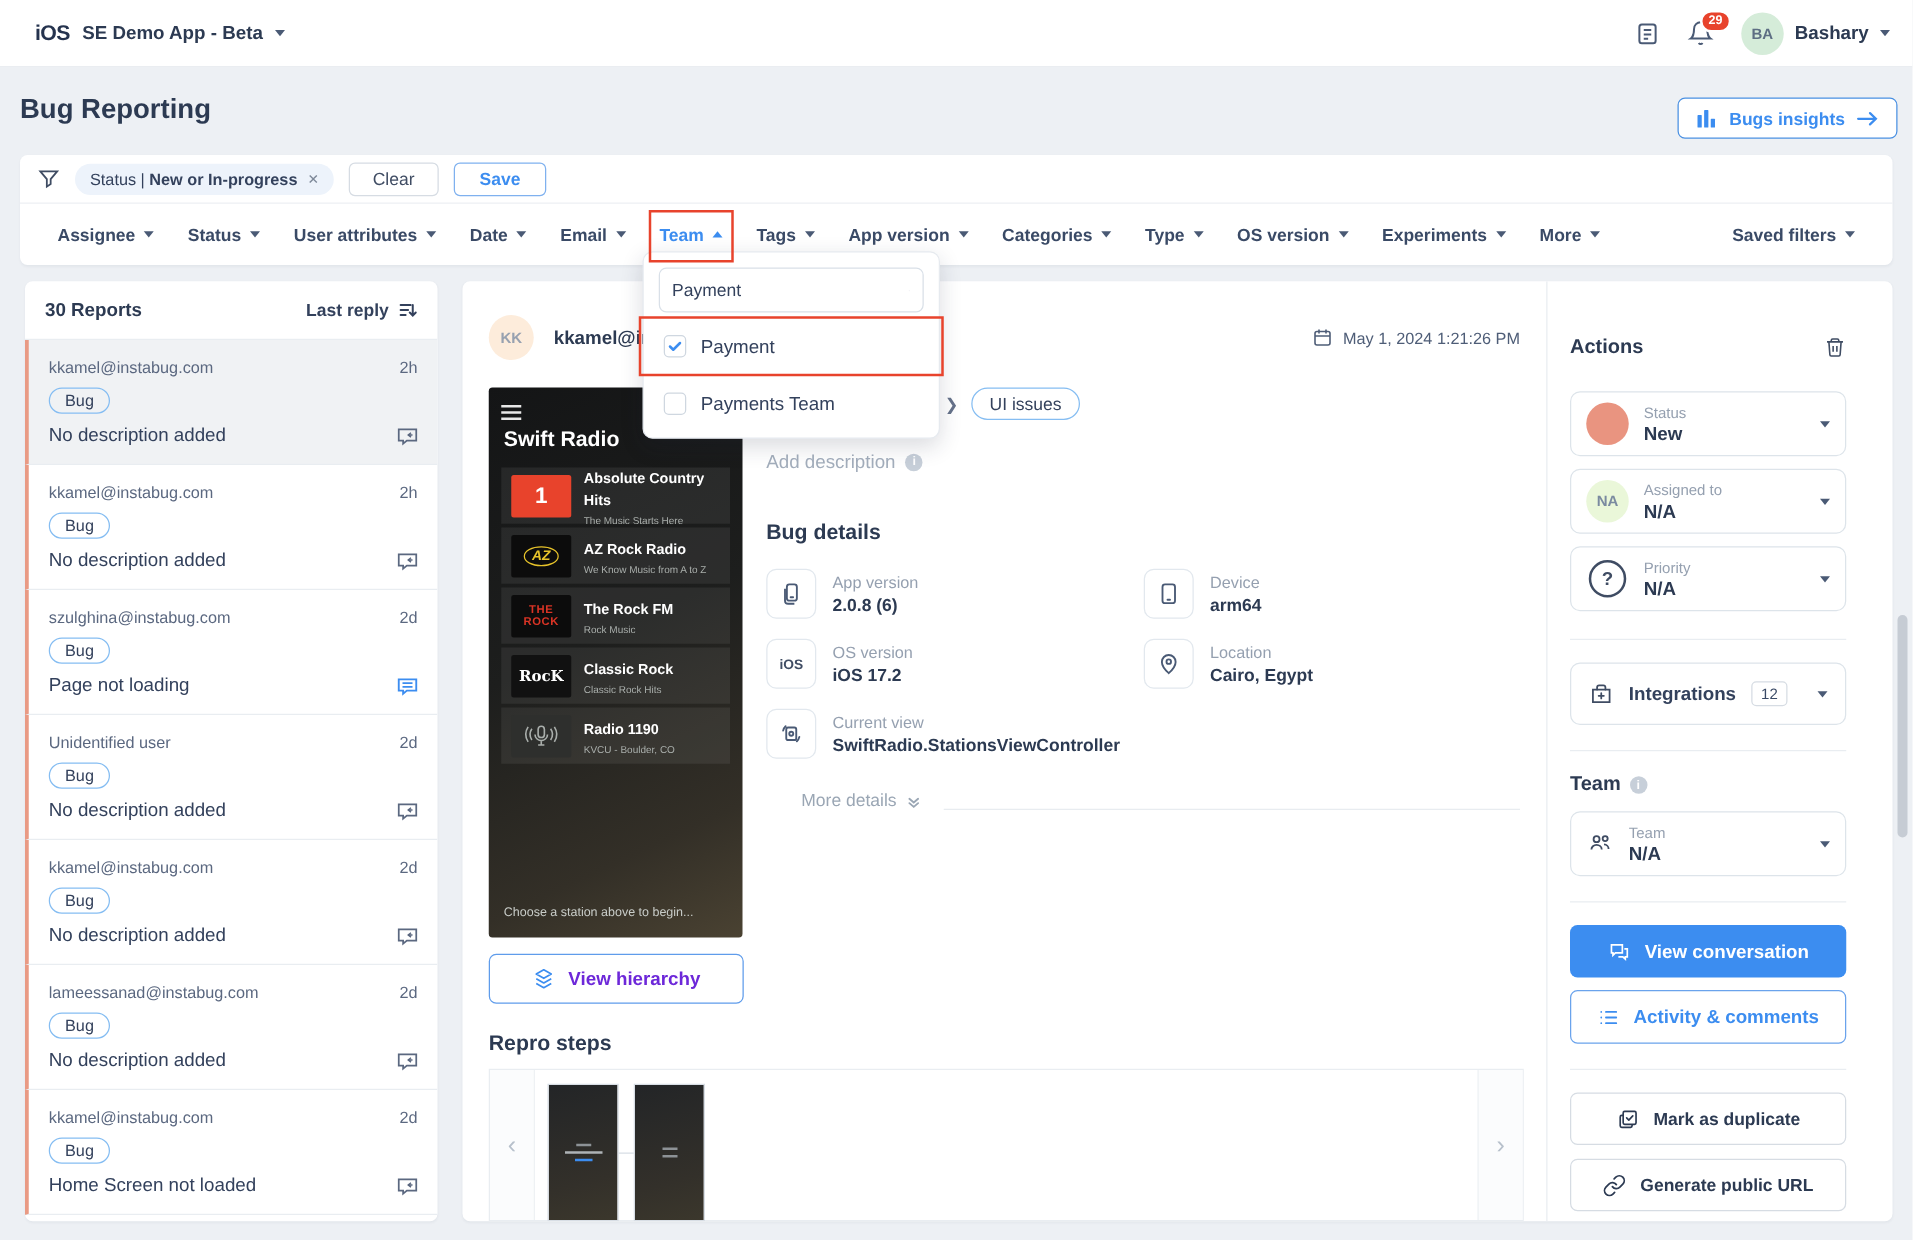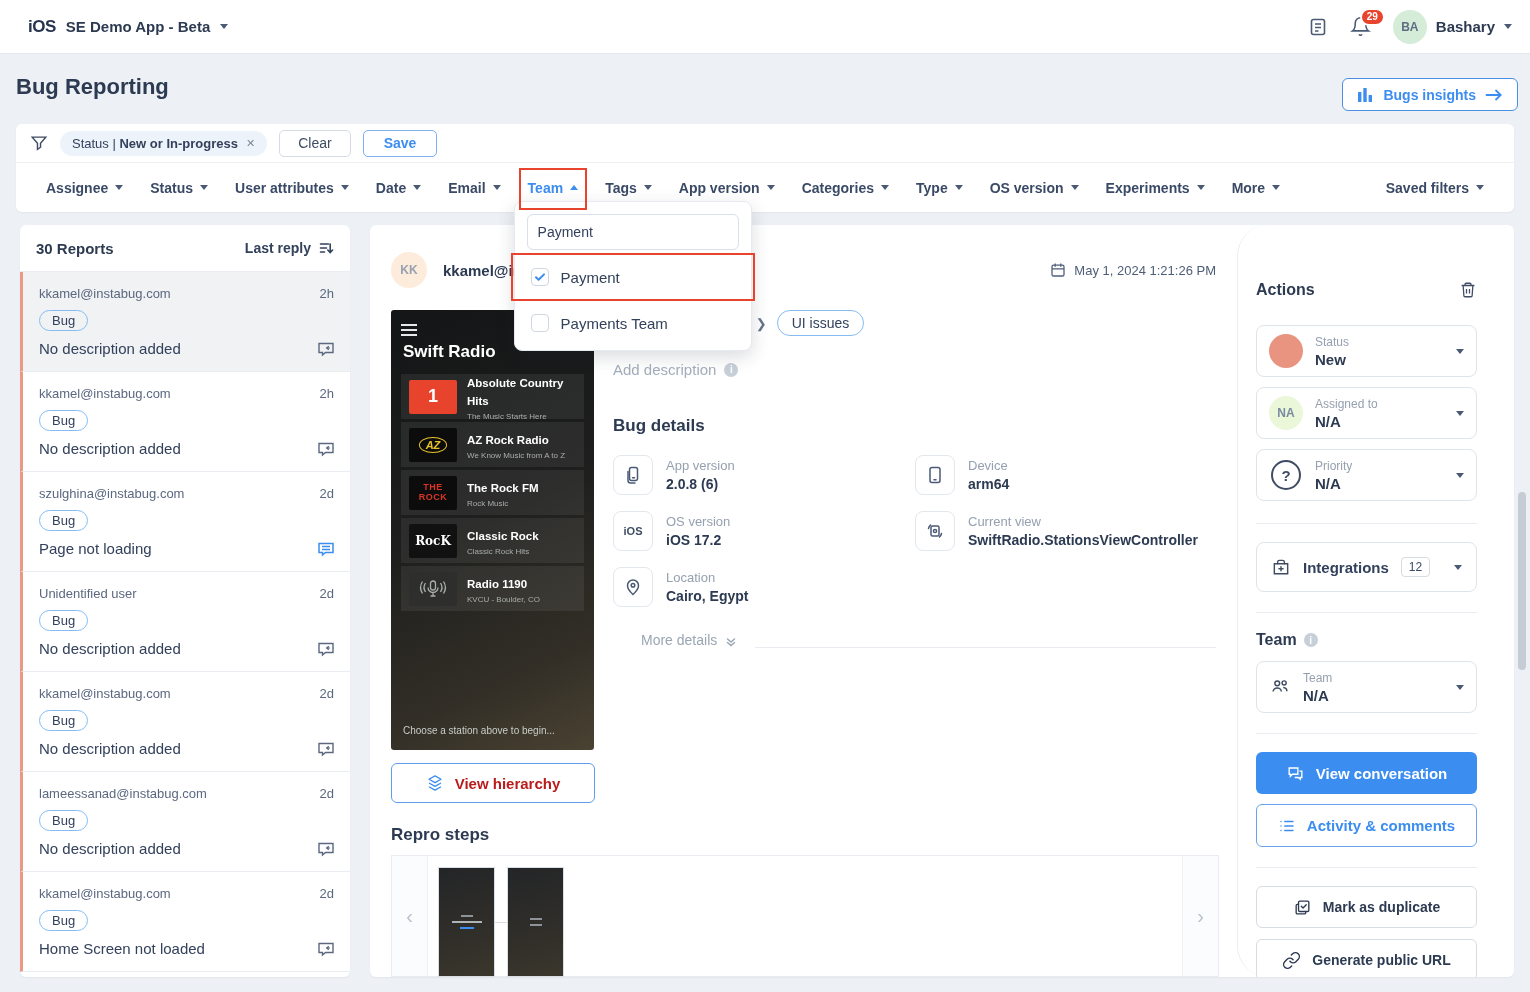--- a/index.html
+++ b/index.html
@@ -94,34 +94,34 @@
   .info-dot { width:14px; height:14px; border-radius:50%; background:#c7cfd9; color:#fff; font-size:10px; font-weight:bold; display:flex; align-items:center; justify-content:center; }
   .bd-title { margin-top:38px; font-size:17px; font-weight:bold; color:#2c3a52; }
   .bd-grid { margin-top:17px; display:grid; grid-template-columns:302px 301px; row-gap:12px; }
   .bd-cell { display:flex; align-items:center; gap:13px; height:44px; }
   .bd-icon { width:40px; height:40px; border:1px solid #e2e8ee; border-radius:8px; display:flex; align-items:center; justify-content:center; color:#4a5a75; flex:none; }
   .bd-label { font-size:13px; color:#95a0b0; }
   .bd-value { font-size:14px; font-weight:bold; color:#2c3a52; margin-top:3px; }
   .more-row { margin-top:23px; display:flex; align-items:flex-end; gap:8px; color:#9aa6b4; font-size:14px;margin-left:28px; }
   .more-row .line { flex:1; height:1px; background:#e8ecf0; margin-left:10px; }
 
-  .vh-btn { position:absolute; left:0; top:538px; width:204px; height:40px; border:1px solid #5f9ceb; border-radius:6px; background:#fff; display:flex; align-items:center; justify-content:center; gap:11px; color:#b91c1c; font-size:15px; font-weight:bold; cursor:pointer; }
+  .vh-btn { position:absolute; left:0; top:538px; width:204px; height:40px; border:1px solid #5f9ceb; border-radius:6px; background:#fff; display:flex; align-items:center; justify-content:center; gap:11px; color:#6d28d9; font-size:15px; font-weight:bold; cursor:pointer; }
   .repro-title { position:absolute; left:0; top:600px; font-size:17px; font-weight:bold; color:#2c3a52; }
   .carousel { position:absolute; left:0; top:630px; width:828px; height:122px; border:1px solid #e9edf1; background:#fff; }
   .car-rail { position:absolute; top:0; bottom:0; width:36px; background:#fbfcfd; display:flex; align-items:center; justify-content:center; color:#b7c0cb; font-size:20px; cursor:pointer; }
   .car-rail.left { left:0; border-right:1px solid #eef1f4; }
   .car-rail.right { right:0; border-left:1px solid #eef1f4; }
   .thumb { position:absolute; top:11px; width:57px; height:110px; background:linear-gradient(165deg,#232527,#33302a 70%,#3b372c); border:1px solid #d8dee5; display:flex; flex-direction:column; align-items:center; justify-content:center; gap:4px; }
   .thumb .l1 { width:12px; height:2px; background:#8d9296; }
   .thumb .l2 { width:30px; height:2px; background:#aeb3b6; }
   .thumb .l3 { width:14px; height:2px; background:#3c8df0; }
   .connector { position:absolute; top:66px; left:103px; width:12px; height:1px; background:#d8dee5; }
 
   
-  .sidebar { position:absolute; left:867px; top:0; width:277px; height:752px; border-left:1px solid #e9edf1; padding:12px 37px 0 18px;border-radius:31px; }
+  .sidebar { position:absolute; left:867px; top:0; width:277px; height:752px; border-left:1px solid #e9edf1; padding:0 37px 0 18px; }
   .sb-title { margin-top:44px; display:flex; align-items:center; justify-content:space-between; font-size:16px; font-weight:bold; color:#2c3a52; }
   .sb-card { margin-top:10px; height:52px; border:1px solid #dde4ea; border-radius:8px; background:#fff; display:flex; align-items:center; padding:0 12px; gap:12px; cursor:pointer; }
   .sb-card.first { margin-top:26px; }
   .status-circle { width:34px; height:34px; border-radius:50%; background:#e99480; flex:none; }
   .na-circle { width:34px; height:34px; border-radius:50%; background:#eaf7d9; color:#7a8aa0; font-size:12px; font-weight:bold; display:flex; align-items:center; justify-content:center; flex:none; }
   .q-circle { width:30px; height:30px; border-radius:50%; border:2px solid #3f4c63; color:#3f4c63; font-size:15px; font-weight:bold; display:flex; align-items:center; justify-content:center; flex:none; margin:0 2px; }
   .sb-lab { font-size:12px; color:#95a0b0; }
   .sb-val { font-size:15px; font-weight:bold; color:#2c3a52; margin-top:2px; }
   .sb-caret { margin-left:auto; }
   .sb-div { margin-top:20px; height:1px; background:#e9edf1; }
@@ -486,40 +486,40 @@
               </svg>
             </span>
           <span>
               <div class="bd-label">OS version</div>
               <div class="bd-value">iOS 17.2</div>
             </span>
         </div>
         <div class="bd-cell">
           <span class="bd-icon">
               <svg width="20" height="20" viewBox="0 0 20 20" fill="none" stroke="currentColor" stroke-width="1.5">
+                <path d="M10 17.5s-5.5-5-5.5-9a5.5 5.5 0 0111 0c0 4-5.5 9-5.5 9z"></path>
+                <circle cx="10" cy="8.3" r="1.8"></circle>
+              </svg>
+            </span>
+          <span>
+              <div class="bd-label">Location</div>
+              <div class="bd-value">Cairo, Egypt</div>
+            </span>
+        </div>
+        <div class="bd-cell">
+          <span class="bd-icon">
+              <svg width="20" height="20" viewBox="0 0 20 20" fill="none" stroke="currentColor" stroke-width="1.5">
                 <rect x="6" y="5" width="8" height="10" rx="1.5"></rect>
                 <path d="M3.5 7.5a7 7 0 012-3.5M16.5 12.5a7 7 0 01-2 3.5" stroke-linecap="round"></path>
                 <circle cx="10" cy="10" r="1.6"></circle>
               </svg>
             </span>
           <span>
               <div class="bd-label">Current view</div>
               <div class="bd-value">SwiftRadio.StationsViewController</div>
-            </span>
-        </div>
-        <div class="bd-cell">
-          <span class="bd-icon">
-              <svg width="20" height="20" viewBox="0 0 20 20" fill="none" stroke="currentColor" stroke-width="1.5">
-                <path d="M10 17.5s-5.5-5-5.5-9a5.5 5.5 0 0111 0c0 4-5.5 9-5.5 9z"></path>
-                <circle cx="10" cy="8.3" r="1.8"></circle>
-              </svg>
-            </span>
-          <span>
-              <div class="bd-label">Location</div>
-              <div class="bd-value">Cairo, Egypt</div>
             </span>
         </div>
       </div>
 
       <div class="more-row">
         <span>More details</span>
         <svg width="12" height="12" viewBox="0 0 12 12" fill="none" stroke="#9aa6b4" stroke-width="1.5" stroke-linecap="round">
             <path d="M2.5 3l3.5 3 3.5-3M2.5 6.5l3.5 3 3.5-3"></path>
           </svg>
         <span class="line"></span>

